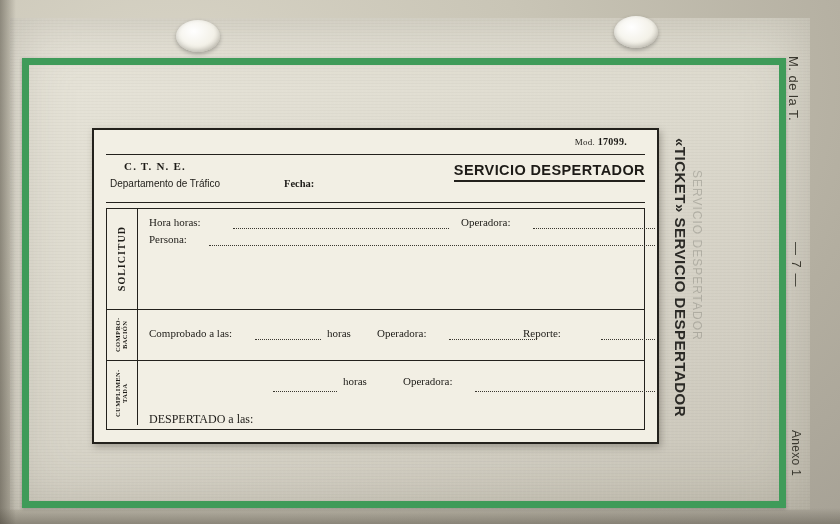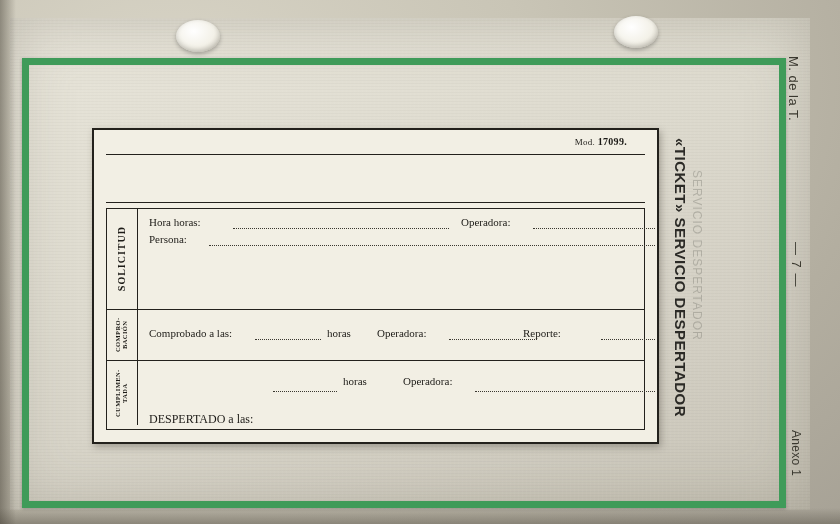--- a/index.html
+++ b/index.html
@@ -167,20 +167,26 @@
   <div class="ticket">
     <div class="inner">
 
       <div class="modline">
         <span>Mod.</span>
         <b>17099.</b>
       </div>
 
       <div class="headrule"></div>
 
+      <div class="head">
+        <div class="ctne">C. T. N. E.</div>
+        <div class="depto">Departamento de Tráfico</div>
+        <div class="fecha">Fecha:</div>
+        <div class="servicio">SERVICIO DESPERTADOR</div>
+      </div>
 
       <div class="head-bottom"></div>
 
       <div class="bodybox">
 
         <div class="sect" id="sec-solicitud">
           <div class="vtab">
             <span>SOLICITUD</span>
           </div>
           <div class="content">

